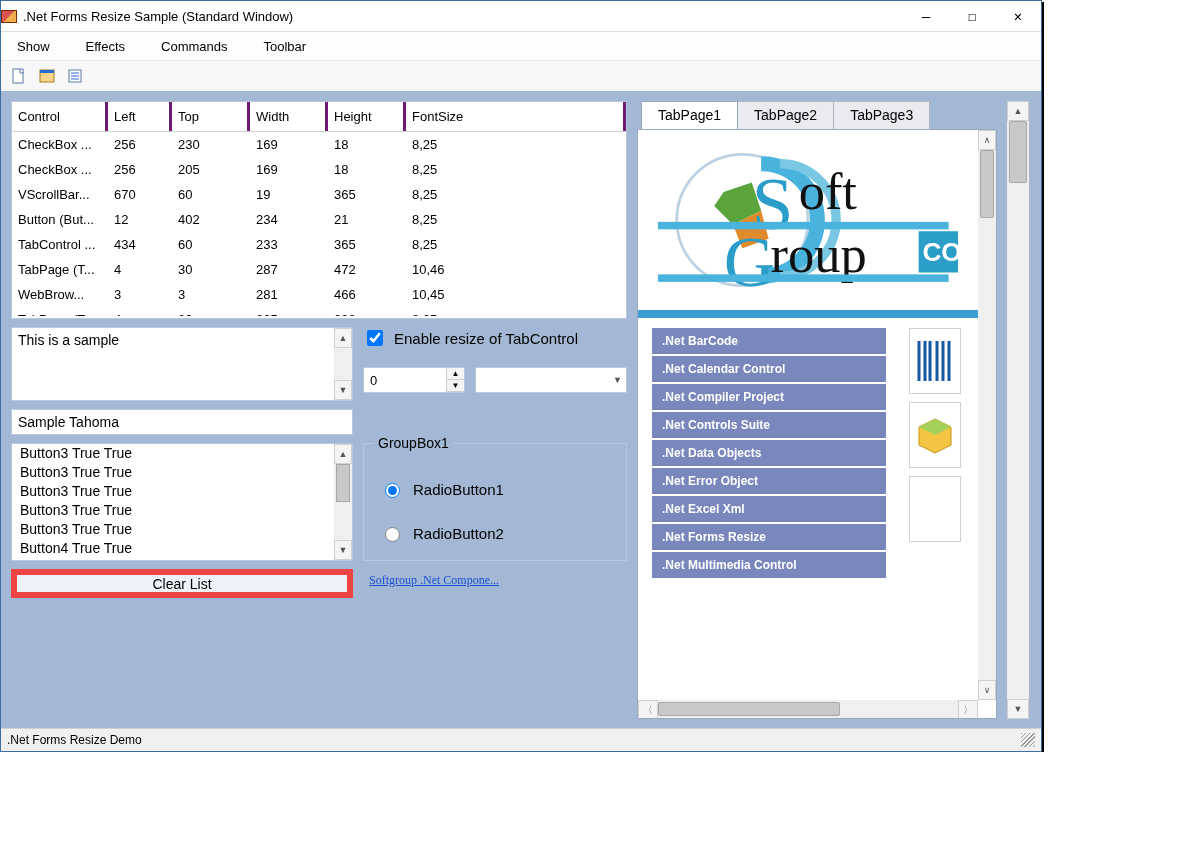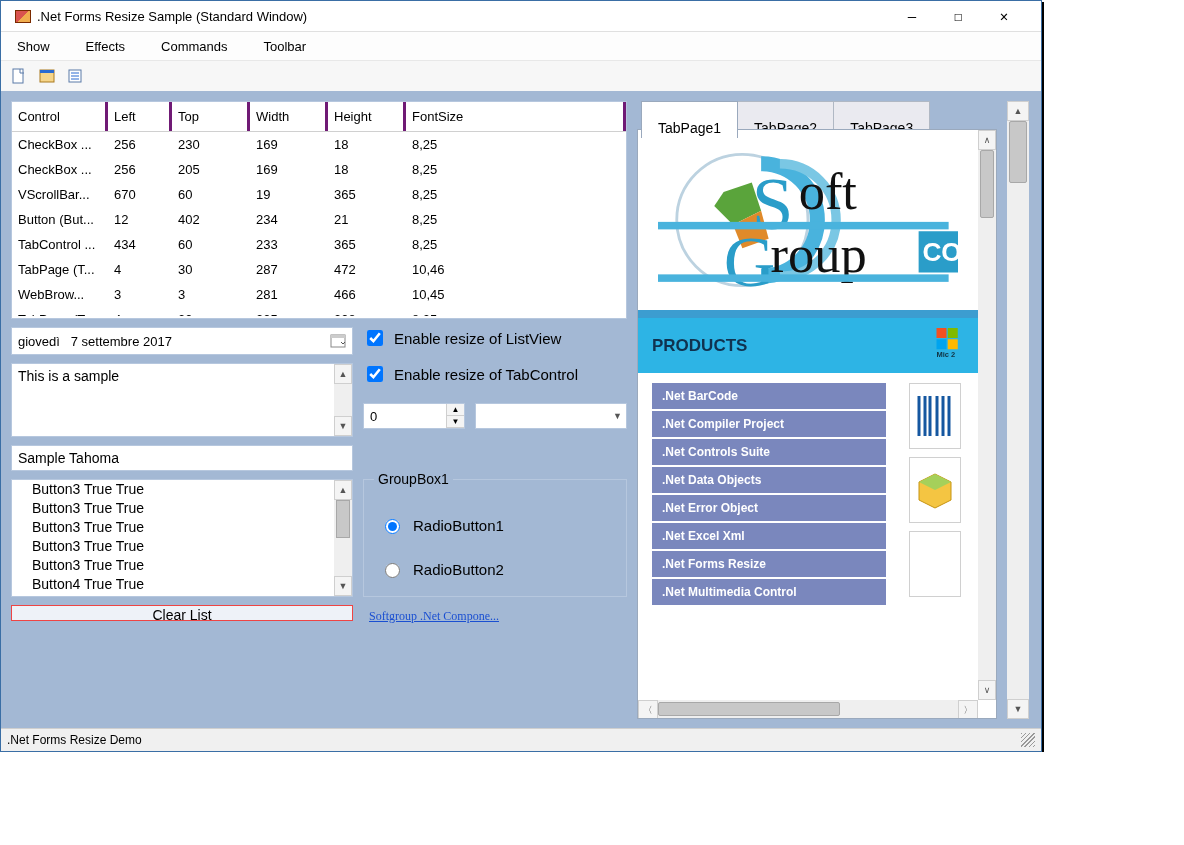--- a/index.html
+++ b/index.html
@@ -1,17 +1,17 @@
 <!DOCTYPE html>
 <html><head>
 <meta charset="utf-8">
 <style>
 html,body{margin:0;padding:0;font-family:"Segoe UI",Tahoma,sans-serif;font-size:13px;background:#fff;color:#000}
 .window{width:1042px;height:752px;border:1px solid #3a6ea5;box-shadow:2px 2px 0 #000;position:relative;background:#fff;box-sizing:border-box}
-.titlebar{height:30px;background:#fff;display:flex;align-items:center;padding:0 14px;border-bottom:1px solid #e0e0e0}
+.titlebar{height:30px;background:#fff;display:flex;align-items:center;padding:0 0;border-bottom:1px solid #e0e0e0}
 .titlebar .icon{width:16px;height:16px;margin-right:6px;display:inline-block;position:relative}
 .titlebar .icon::before{content:"";position:absolute;width:14px;height:11px;top:2px;left:0;background:linear-gradient(135deg,#d9534f 50%,#f0ad4e 0);border:1px solid #7a2a00}
 .titlebar .title{flex:1}
 .winbtns{display:flex;gap:0}
 .winbtn{width:46px;height:30px;display:flex;align-items:center;justify-content:center;font-family:monospace;font-size:14px;background:#fff;border:0}
 .menubar{height:28px;display:flex;align-items:center;padding:0 12px;gap:28px;background:#fdfdfd;border-bottom:1px solid #e8e8e8}
 .menuitem{padding:4px 4px;cursor:default}
 .toolbar{height:30px;background:#f7f7f7;border-bottom:1px solid #e0e0e0;display:flex;align-items:center;padding:0 8px;gap:8px}
 .toolbtn{width:20px;height:20px;display:inline-flex;align-items:center;justify-content:center}
 .toolbtn svg{width:16px;height:16px}
@@ -40,31 +40,31 @@
 .numcombo{display:flex;gap:10px}
 .numeric{display:flex;width:100px;height:24px;border:1px solid #b6c7de;background:#fff}
 .numeric input{border:0;width:70px;padding:0 6px;font-size:13px}
 .spin{display:flex;flex-direction:column;width:20px;border-left:1px solid #cfcfcf}
 .spin div{flex:1;display:flex;align-items:center;justify-content:center;font-size:8px;background:#f4f4f4;border-bottom:1px solid #cfcfcf}
 .combo{flex:1;height:24px;border:1px solid #b6c7de;background:#fff;display:flex;align-items:center;justify-content:flex-end;padding:0 4px}
 .inp{height:26px;border:1px solid #b6c7de;background:#fff;padding:3px 6px;font-size:14px;box-sizing:border-box}
 .inp.bold{font-family:Arial;font-weight:bold;font-size:15px}
 .listbox{height:118px;position:relative;overflow:hidden}
 .listbox .items{position:absolute;top:0;left:0;right:18px;bottom:0;overflow:hidden}
-.listbox .items div{padding:0 20px;font-size:14px;line-height:19px}
+.listbox .items div{padding:0 8px;font-size:14px;line-height:19px}
 .groupbox{border:1px solid #b6c7de;padding:10px 16px 14px;background:#a3b8d4;position:relative;height:118px;box-sizing:border-box}
 .groupbox .legend{position:absolute;top:-9px;left:10px;padding:0 4px;font-size:14px;background:#a3b8d4}
 .radio{display:flex;align-items:center;gap:10px;font-size:15px;margin-top:26px}
 .radio input{width:15px;height:15px}
-.btn{height:16px;border:1px solid #ef4444;background:#eef2f8;font-size:14px}
+.btn{height:29px;border:6px solid #ef4444;background:#eef2f8;font-size:14px}
 .link{color:#1a4fd1;text-decoration:underline;font-family:Verdana;font-size:12px;padding:4px 6px;display:block;white-space:nowrap;overflow:hidden;text-overflow:ellipsis}
 
 .right{background:#a3b8d4;display:flex;flex-direction:column}
 .tabs{display:flex;height:28px;background:#a3b8d4;padding-left:4px;gap:0}
-.tab{padding:18px 16px;background:#eaeaf0;border:1px solid #b0b8c4;border-bottom:0;font-size:14px;position:relative}
+.tab{padding:5px 16px;background:#eaeaf0;border:1px solid #b0b8c4;border-bottom:0;font-size:14px;position:relative}
 .tab.active{background:#fff;border-color:#9aa9bd;z-index:2}
 .tab+.tab{margin-left:-1px}
 .tabpage{flex:1;background:#fff;border:1px solid #9aa9bd;position:relative;overflow:hidden}
 .webscroll-v{position:absolute;right:0;top:0;bottom:18px;width:18px;background:#efefef;display:flex;flex-direction:column}
 .webscroll-h{position:absolute;left:0;right:18px;bottom:0;height:18px;background:#efefef;display:flex}
 .thumb-v{background:#c8c8c8;border:1px solid #a8a8a8;margin:0 2px;border-radius:2px}
 .thumb-h{background:#c8c8c8;border:1px solid #a8a8a8;margin:2px 0;border-radius:2px}
 .webcontent{position:absolute;top:0;left:0;right:18px;bottom:18px;overflow:hidden}
 .logo-area{height:180px;background:#fff;display:flex;align-items:center;justify-content:center;position:relative}
 .logo-area svg{width:300px;height:170px}
@@ -196,34 +196,20 @@
                 <div>TabPage (T...</div>
                 <div>4</div>
                 <div>23</div>
                 <div>225</div>
                 <div>338</div>
                 <div>8,25</div>
               </div>
             </div>
         </div>
 
-        <div class="row-mid">
-          <div class="datepick">
-            <span><span>giovedì</span>&nbsp;&nbsp;&nbsp;<span>7 settembre 2017</span></span>
-            <svg class="cal" viewBox="0 0 16 16">
-                <rect x="1" y="2" width="14" height="12" fill="#fff" stroke="#888"></rect>
-                <rect x="1" y="2" width="14" height="3" fill="#ccc"></rect>
-                <path d="M11 9l2 2 2-2" fill="none" stroke="#555"></path>
-              </svg>
-          </div>
-          <label class="chk">
-              <input type="checkbox" checked="" style="">
-              <span>Enable resize of ListView</span>
-            </label>
-        </div>
 
         <div class="row-mid">
           <div class="panel textarea">
             <textarea class="ta" value="This is a sample" style="">This is a sample</textarea>
             <div class="ta-scroll">
               <div class="sb-btn">▲</div>
               <div class="sb-btn">▼</div>
             </div>
           </div>
           <div style="display:flex;flex-direction:column;gap:18px">
@@ -305,33 +291,24 @@
                 <text x="120" y="145" font-family="Georgia" font-size="56" fill="#111">roup</text>
                 <text x="100" y="100" font-family="Georgia" font-size="80" fill="#2a9dc9">S</text>
                 <text x="70" y="160" font-family="Georgia" font-size="76" fill="#2a9dc9">G</text>
                 <rect x="278" y="102" width="50" height="44" fill="#2a9dc9"></rect>
                 <text x="282" y="134" font-family="Arial" font-weight="bold" font-size="28" fill="#fff">CO</text>
                 <rect x="0" y="92" width="310" height="8" fill="#49b3dd"></rect>
                 <rect x="0" y="148" width="310" height="8" fill="#49b3dd"></rect>
               </svg>
             </div>
             <div class="stripe"></div>
-            <div class="prod-bar">
-              <span>PRODUCTS</span>
-              <span><svg width="30" height="30" viewBox="0 0 20 24">
-                    <rect x="0" y="0" width="8" height="8" fill="#f25022"></rect>
-                    <rect x="9" y="0" width="8" height="8" fill="#7fba00"></rect>
-                    <rect x="0" y="9" width="8" height="8" fill="#00a4ef"></rect>
-                    <rect x="9" y="9" width="8" height="8" fill="#ffb900"></rect>
-                    <text x="0" y="23" font-size="6" fill="#134">Mic 2</text>
-                  </svg></span>
-            </div>
             <div class="prod-list">
               <div class="pl-items" id="pl-items">
                   <div class="pl-item">.Net BarCode</div>
+                  <div class="pl-item">.Net Calendar Control</div>
                   <div class="pl-item">.Net Compiler Project</div>
                   <div class="pl-item">.Net Controls Suite</div>
                   <div class="pl-item">.Net Data Objects</div>
                   <div class="pl-item">.Net Error Object</div>
                   <div class="pl-item">.Net Excel Xml</div>
                   <div class="pl-item">.Net Forms Resize</div>
                   <div class="pl-item">.Net Multimedia Control</div>
                 </div>
               <div class="pl-thumbs">
                 <div>

